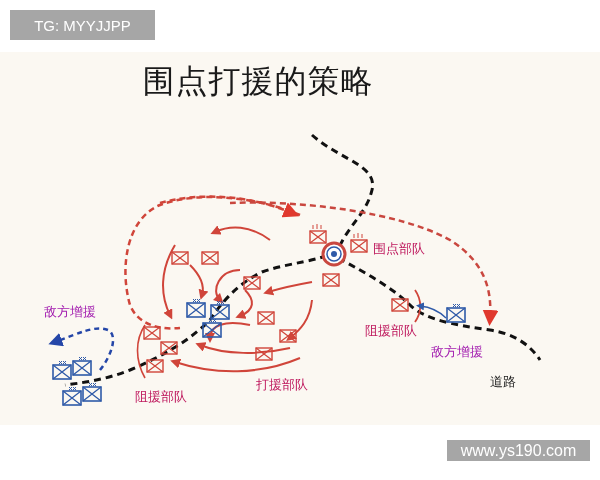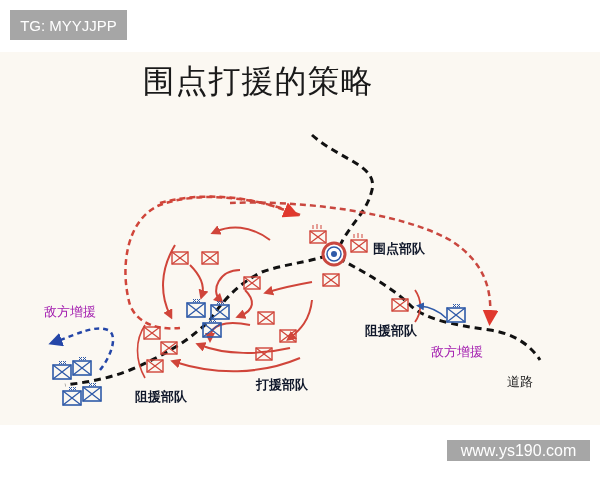--- a/index.html
+++ b/index.html
@@ -6,34 +6,34 @@
     body {
       width: 600px; height: 480px; position: relative; overflow: hidden;
       background: #ffffff;
       font-family: "DejaVu Sans", "Liberation Sans", sans-serif;
     }
     .wm {
       position: absolute; background: #a6a6a6; color: #ffffff;
       font-family: "Liberation Sans", sans-serif; font-size: 15px;
       display: flex; align-items: center; justify-content: center;
     }
-    .wm-top { left: 10px; top: 10px; width: 117px; height: 30px; }
+    .wm-top { left: 10px; top: 10px; width: 145px; height: 30px; }
     .wm-bottom { left: 447px; top: 440px; width: 143px; height: 21px; font-size: 16px; }
     .canvas {
       position: absolute; left: 0; top: 52px; width: 600px; height: 373px;
       background: #fbf8f2;
     }
     .title {
       position: absolute; left: 0; top: 60px; width: 496px; text-align: center;
       font-size: 32px; color: #1a1a1a; letter-spacing: 1px; padding-left: 20px; box-sizing: border-box;
       font-family: "DejaVu Sans", sans-serif;
     }
     svg.diagram { position: absolute; left: 0; top: 0; }
     .lbl { position: absolute; font-size: 13px; white-space: nowrap; }
-    .red { color: #0f172a; font-weight: bold; }
+    .red { color: #be185d; }
     .blue { color: #a21caf; }
     .black { color: #1a1a1a; }
   </style>
 </head>
 <body>
 
 <div class="wm wm-top">TG: MYYJJPP</div>
 
 <div class="canvas"></div>
 
@@ -121,15 +121,15 @@
   <use href="#blueUnit" x="92" y="394"></use>
   <path d="M100,370 C112,355 118,335 108,330 C95,325 80,333 55,342" fill="none" stroke="#2446a8" stroke-width="2.5" stroke-dasharray="5,4" marker-end="url(#blueHead)"></path>
 </svg>
 
 <div class="lbl red" style="left:373px; top:240px;">围点部队</div>
 <div class="lbl red" style="left:365px; top:322px;">阻援部队</div>
 <div class="lbl blue" style="left:431px; top:343px;">敌方增援</div>
 <div class="lbl blue" style="left:44px; top:303px;">敌方增援</div>
 <div class="lbl red" style="left:135px; top:388px;">阻援部队</div>
 <div class="lbl red" style="left:256px; top:376px;">打援部队</div>
-<div class="lbl black" style="left:507px; top:373px;">道路</div>
+<div class="lbl black" style="left:490px; top:373px;">道路</div>
 
 <div class="wm wm-bottom">www.ys190.com</div>
 
 </body></html>

